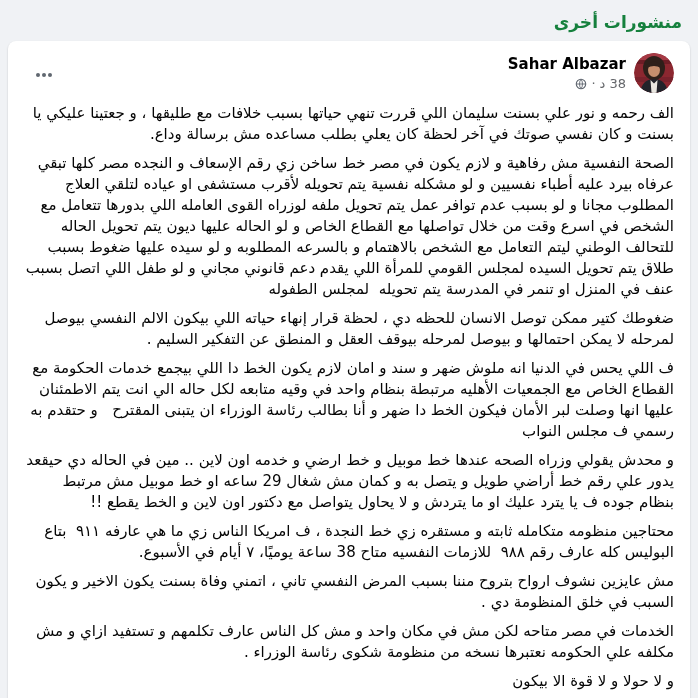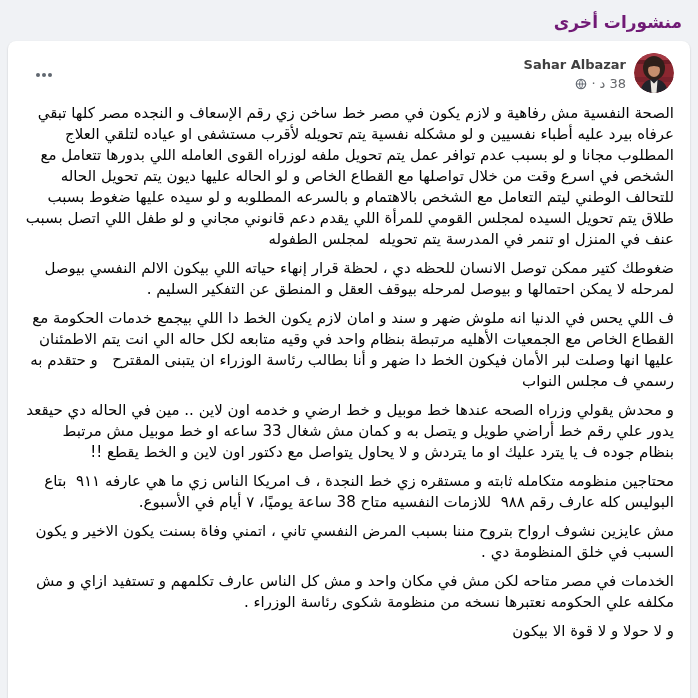--- a/index.html
+++ b/index.html
@@ -11,21 +11,21 @@
     background: #f0f2f5;
     font-family: "DejaVu Sans", "Liberation Sans", sans-serif;
     direction: rtl;
   }
   .page { width: 698px; height: 698px; }
 
   .section-header {
     padding: 12px 16px 9px;
     font-size: 17px;
     font-weight: bold;
-    color: #701a75;
+    color: #15803d;
     text-align: start;
   }
 
   .post-card {
     margin: 0 8px;
     background: #ffffff;
     border-radius: 8px;
     box-shadow: 0 1px 2px rgba(0,0,0,0.2);
     padding: 12px 16px 16px;
     min-height: 700px;
@@ -46,23 +46,23 @@
     overflow: hidden;
     cursor: pointer;
   }
   .author-block {
     display: flex;
     flex-direction: column;
     justify-content: center;
     padding-top: 2px;
   }
   .author-name {
-    font-size: 13px;
+    font-size: 15px;
     font-weight: bold;
-    color: #404040;
+    color: #000000;
     line-height: 19px;
     cursor: pointer;
   }
   .meta-row {
     display: flex;
     align-items: center;
     gap: 4px;
     font-size: 13px;
     color: #65676b;
     line-height: 16px;
@@ -147,24 +147,25 @@
 
       <button class="more-btn">
         <span class="dot"></span>
         <span class="dot"></span>
         <span class="dot"></span>
       </button>
 
     </div>
 
     <div class="post-body">
+      <p>الف رحمه و نور علي بسنت سليمان اللي قررت تنهي حياتها بسبب خلافات مع طليقها ، و جعتينا عليكي يا بسنت و كان نفسي صوتك في آخر لحظة كان يعلي بطلب مساعده مش برسالة وداع.</p>
       <p>الصحة النفسية مش رفاهية و لازم يكون في مصر خط ساخن زي رقم الإسعاف و النجده مصر كلها تبقي عرفاه بيرد عليه أطباء نفسيين و لو مشكله نفسية يتم تحويله لأقرب مستشفى او عياده لتلقي العلاج المطلوب مجانا و لو بسبب عدم توافر عمل يتم تحويل ملفه لوزراه القوى العامله اللي بدورها تتعامل مع الشخص في اسرع وقت من خلال تواصلها مع القطاع الخاص و لو الحاله عليها ديون يتم تحويل الحاله للتحالف الوطني ليتم التعامل مع الشخص بالاهتمام و بالسرعه المطلوبه و لو سيده عليها ضغوط بسبب طلاق يتم تحويل السيده لمجلس القومي للمرأة اللي يقدم دعم قانوني مجاني و لو طفل اللي اتصل بسبب عنف في المنزل او تنمر في المدرسة يتم تحويله  لمجلس الطفوله</p>
       <p>ضغوطك كتير ممكن توصل الانسان للحظه دي ، لحظة قرار إنهاء حياته اللي بيكون الالم النفسي بيوصل لمرحله لا يمكن احتمالها و بيوصل لمرحله بيوقف العقل و المنطق عن التفكير السليم .</p>
       <p>ف اللي يحس في الدنيا انه ملوش ضهر و سند و امان لازم يكون الخط دا اللي بيجمع خدمات الحكومة مع القطاع الخاص مع الجمعيات الأهليه مرتبطة بنظام واحد في وقيه متابعه لكل حاله الي انت يتم الاطمئنان عليها انها وصلت لبر الأمان فيكون الخط دا ضهر و أنا بطالب رئاسة الوزراء ان يتبنى المقترح   و حتقدم به رسمي ف مجلس النواب</p>
-      <p>و محدش يقولي وزراه الصحه عندها خط موبيل و خط ارضي و خدمه اون لاين .. مين في الحاله دي حيقعد يدور علي رقم خط أراضي طويل و يتصل به و كمان مش شغال 33 ساعه او خط موبيل مش مرتبط بنظام جوده ف يا يترد عليك او ما يتردش و لا يحاول يتواصل مع دكتور اون لاين و الخط يقطع !!</p>
+      <p>و محدش يقولي وزراه الصحه عندها خط موبيل و خط ارضي و خدمه اون لاين .. مين في الحاله دي حيقعد يدور علي رقم خط أراضي طويل و يتصل به و كمان مش شغال 29 ساعه او خط موبيل مش مرتبط بنظام جوده ف يا يترد عليك او ما يتردش و لا يحاول يتواصل مع دكتور اون لاين و الخط يقطع !!</p>
       <p>محتاجين منظومه متكامله ثابته و مستقره زي خط النجدة ، ف امريكا الناس زي ما هي عارفه ٩١١  بتاع البوليس كله عارف رقم ٩٨٨  للازمات النفسيه متاح 38 ساعة يوميًا، ٧ أيام في الأسبوع.</p>
       <p>مش عايزين نشوف ارواح بتروح مننا بسبب المرض النفسي تاني ، اتمني وفاة بسنت يكون الاخير و يكون السبب في خلق المنظومة دي .</p>
       <p>الخدمات في مصر متاحه لكن مش في مكان واحد و مش كل الناس عارف تكلمهم و تستفيد ازاي و مش مكلفه علي الحكومه نعتبرها نسخه من منظومة شكوى رئاسة الوزراء .</p>
       <p>و لا حولا و لا قوة الا بيكون</p>
 
     </div>
 
   </div>
 </div>
 

